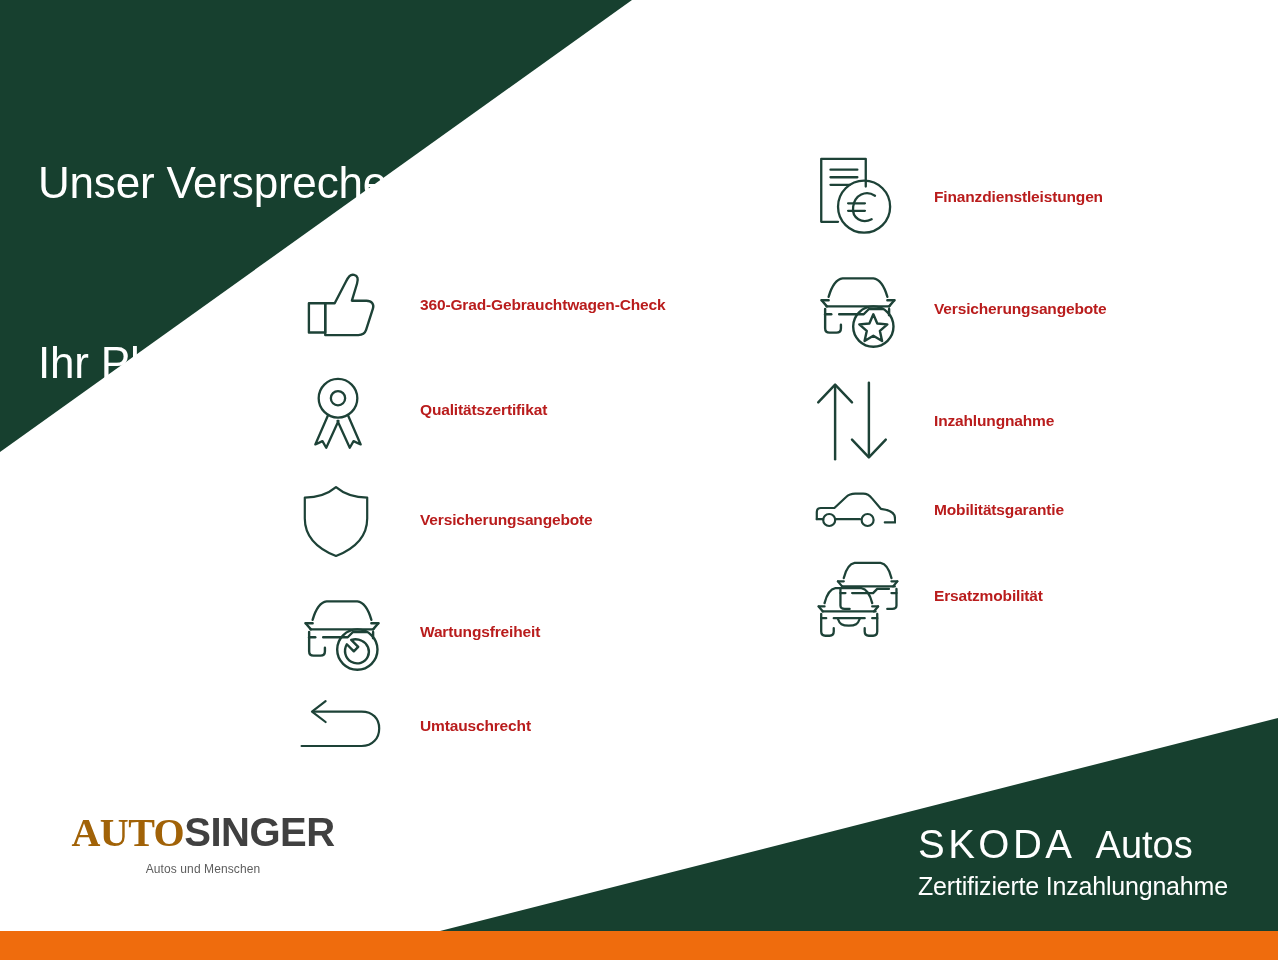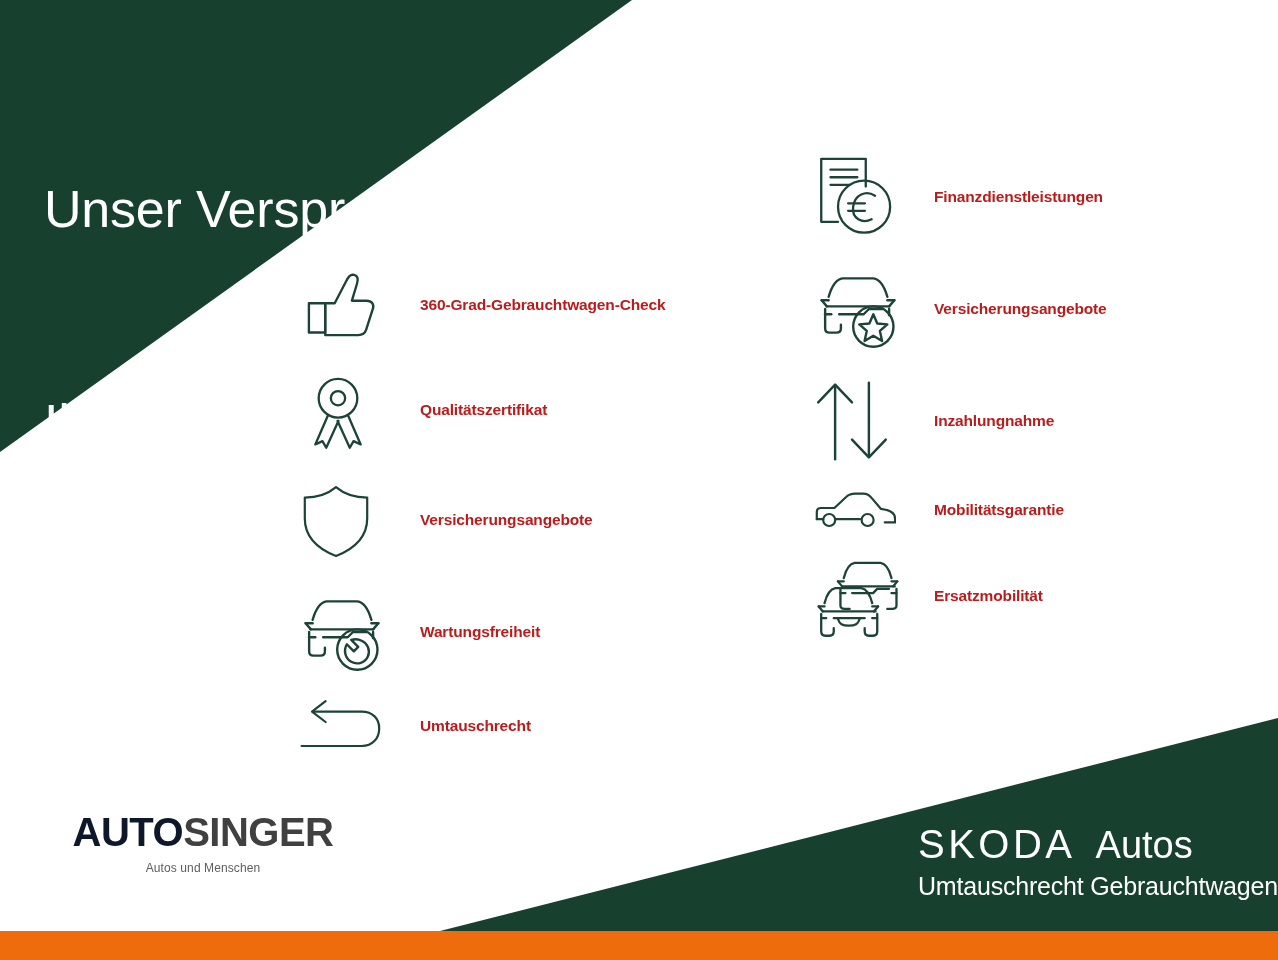--- a/index.html
+++ b/index.html
@@ -24,24 +24,24 @@
     position: absolute;
     inset: 0;
     width: 100%;
     height: 100%;
     pointer-events: none;
   }
 
   
   .headline {
     position: absolute;
-    left: 44px;
+    left: 38px;
     top: 32px;
     color: #ffffff;
-    font-size: 52px;
+    font-size: 44px;
     font-weight: 400;
     line-height: 1.37;
     letter-spacing: -0.2px;
     white-space: pre;
     font-family: "Liberation Sans", sans-serif;
   }
   .headline .line { display: block; }
 
   
   .col {
@@ -97,21 +97,21 @@
     width: 290px;
     text-align: center;
   }
   .autosinger .word {
     font-size: 40px;
     font-weight: bold;
     letter-spacing: -0.5px;
     line-height: 1;
     font-family: "Liberation Sans", sans-serif;
   }
-  .autosinger .auto   { color: #0f172a; }
+  .autosinger .auto   { color: #a16207; font-family: Liberation Serif, serif; }
   .autosinger .singer { color: #404040; }
   .autosinger .tagline {
     margin-top: 9px;
     font-size: 12px;
     font-weight: 400;
     color: #5d5d5d;
     letter-spacing: 0.1px;
     font-family: "Liberation Sans", sans-serif;
   }
 
@@ -320,16 +320,16 @@
   <div class="autosinger">
     <div class="word"><span class="auto">AUTO</span><span class="singer">SINGER</span></div>
     <div class="tagline">Autos und Menschen</div>
   </div>
 
   <div class="skoda">
     <div class="brandline">
       <span class="brand">SKODA</span>
       <span class="plus">Autos</span>
     </div>
-    <div class="sub">Umtauschrecht Gebrauchtwagen</div>
+    <div class="sub">Zertifizierte Inzahlungnahme</div>
   </div>
 
 </div>
 
 </body></html>

